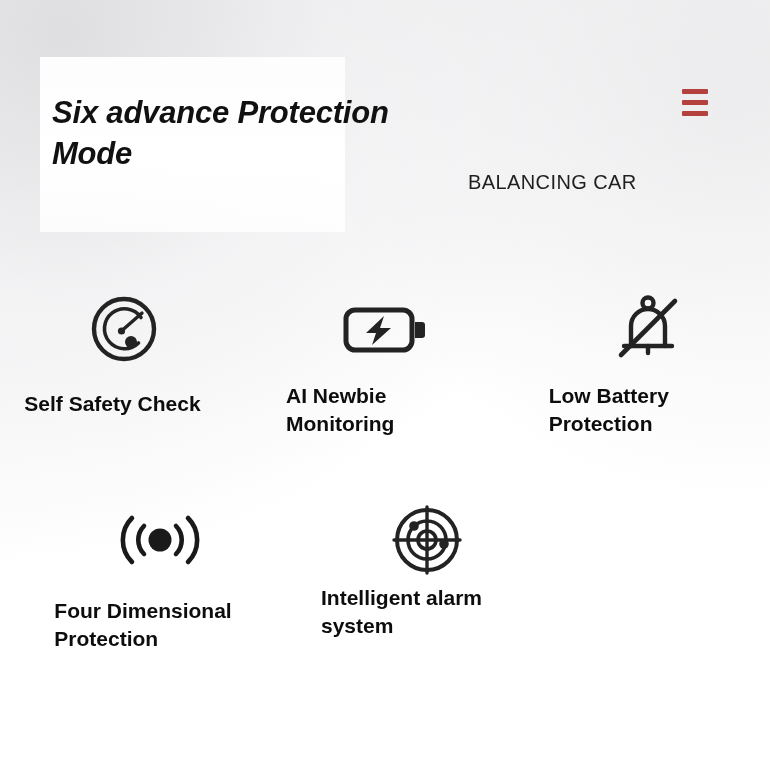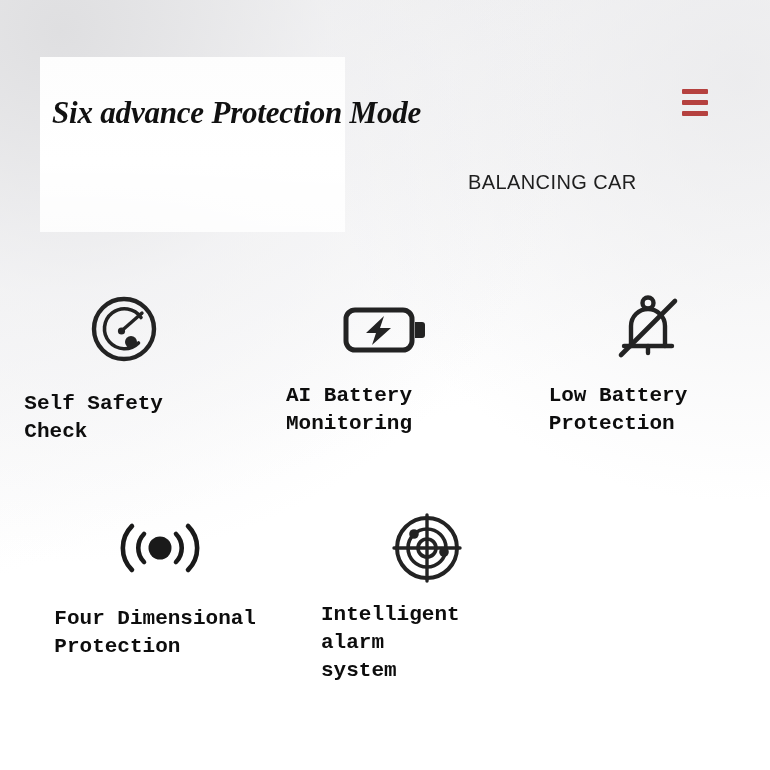--- a/index.html
+++ b/index.html
@@ -38,21 +38,20 @@
     position: absolute;
     left: 52px;
     top: 92px;
     width: 420px;
     font-size: 31px;
     line-height: 1.33;
     font-weight: bold;
     font-style: italic;
     color: #111111;
     letter-spacing: -0.2px;
-    font-family: Liberation Serif, serif;
   }
 
   
   .brand-bars {
     position: absolute;
     right: 62px;
     top: 89px;
     width: 26px;
   }
   .brand-bars .bar {
@@ -74,21 +73,20 @@
     color: #1f1f1f;
     letter-spacing: 0.4px;
   }
 
   
   .grid {
     position: absolute;
     left: 0;
     top: 290px;
     width: 770px;
-    font-family: Liberation Mono, monospace;
   }
   .row {
     display: flex;
     width: 770px;
   }
   .row-2 { margin-top: 63px; padding-left: 36px; }
 
   .cell {
     width: 256.66px;
     display: flex;
@@ -113,21 +111,21 @@
     width: 210px;
     white-space: pre-line;
   }
 
   
   .c1 .cell-label { width: 214px; margin-left: 6px; margin-top: 22px; }
   .c2 .cell-label { width: 200px; margin-left: 2px; }
   .c3 .cell-label { width: 196px; margin-left: 10px; }
   .c4 .cell-label { width: 220px; margin-left: 0px; margin-top: 18px; }
   .c5 .cell-label { width: 226px; margin-left: 2px; margin-top: 18px; }
-  .c6 .cell-label { width: 208px; margin-left: 8px; margin-top: 14px; }
+  .c6 .cell-label { width: 208px; margin-left: 8px; margin-top: 5px; }
 
   .c1 .icon-wrap, .c4 .icon-wrap { transform: translateX(-4px); }
   .c3 .icon-wrap, .c6 .icon-wrap { transform: translateX(6px); }
 </style>
 </head>
 <body>
 
 <div id="page">
 
   <div class="headline-panel"></div>
@@ -160,21 +158,21 @@
       </div>
 
       <div class="cell c2">
         <div class="icon-wrap">
           <svg width="86" height="62" viewBox="0 0 86 62" fill="none" stroke="#232323" stroke-width="5" stroke-linejoin="round">
             <rect x="4" y="12" width="66" height="40" rx="9"></rect>
             <path d="M73 24 h7 a3 3 0 0 1 3 3 v10 a3 3 0 0 1 -3 3 h-7 z" fill="#232323" stroke="none"></path>
             <path d="M42 18 L24 35 H34 L30 47 L49 30 H38 Z" fill="#232323" stroke="none"></path>
           </svg>
         </div>
-        <div class="cell-label">AI Battery
+        <div class="cell-label">AI Newbie
 Monitoring</div>
       </div>
 
       <div class="cell c3">
         <div class="icon-wrap">
           <svg width="74" height="74" viewBox="0 0 74 74" fill="none" stroke="#232323" stroke-width="4.4" stroke-linecap="round" stroke-linejoin="round">
             <path d="M20 54 V34 a17 17 0 0 1 17-17 a17 17 0 0 1 17 17 v20"></path>
             <line x1="13" y1="54" x2="61" y2="54"></line>
             <line x1="37" y1="54" x2="37" y2="61"></line>
             <circle cx="37" cy="11" r="5.5"></circle>

